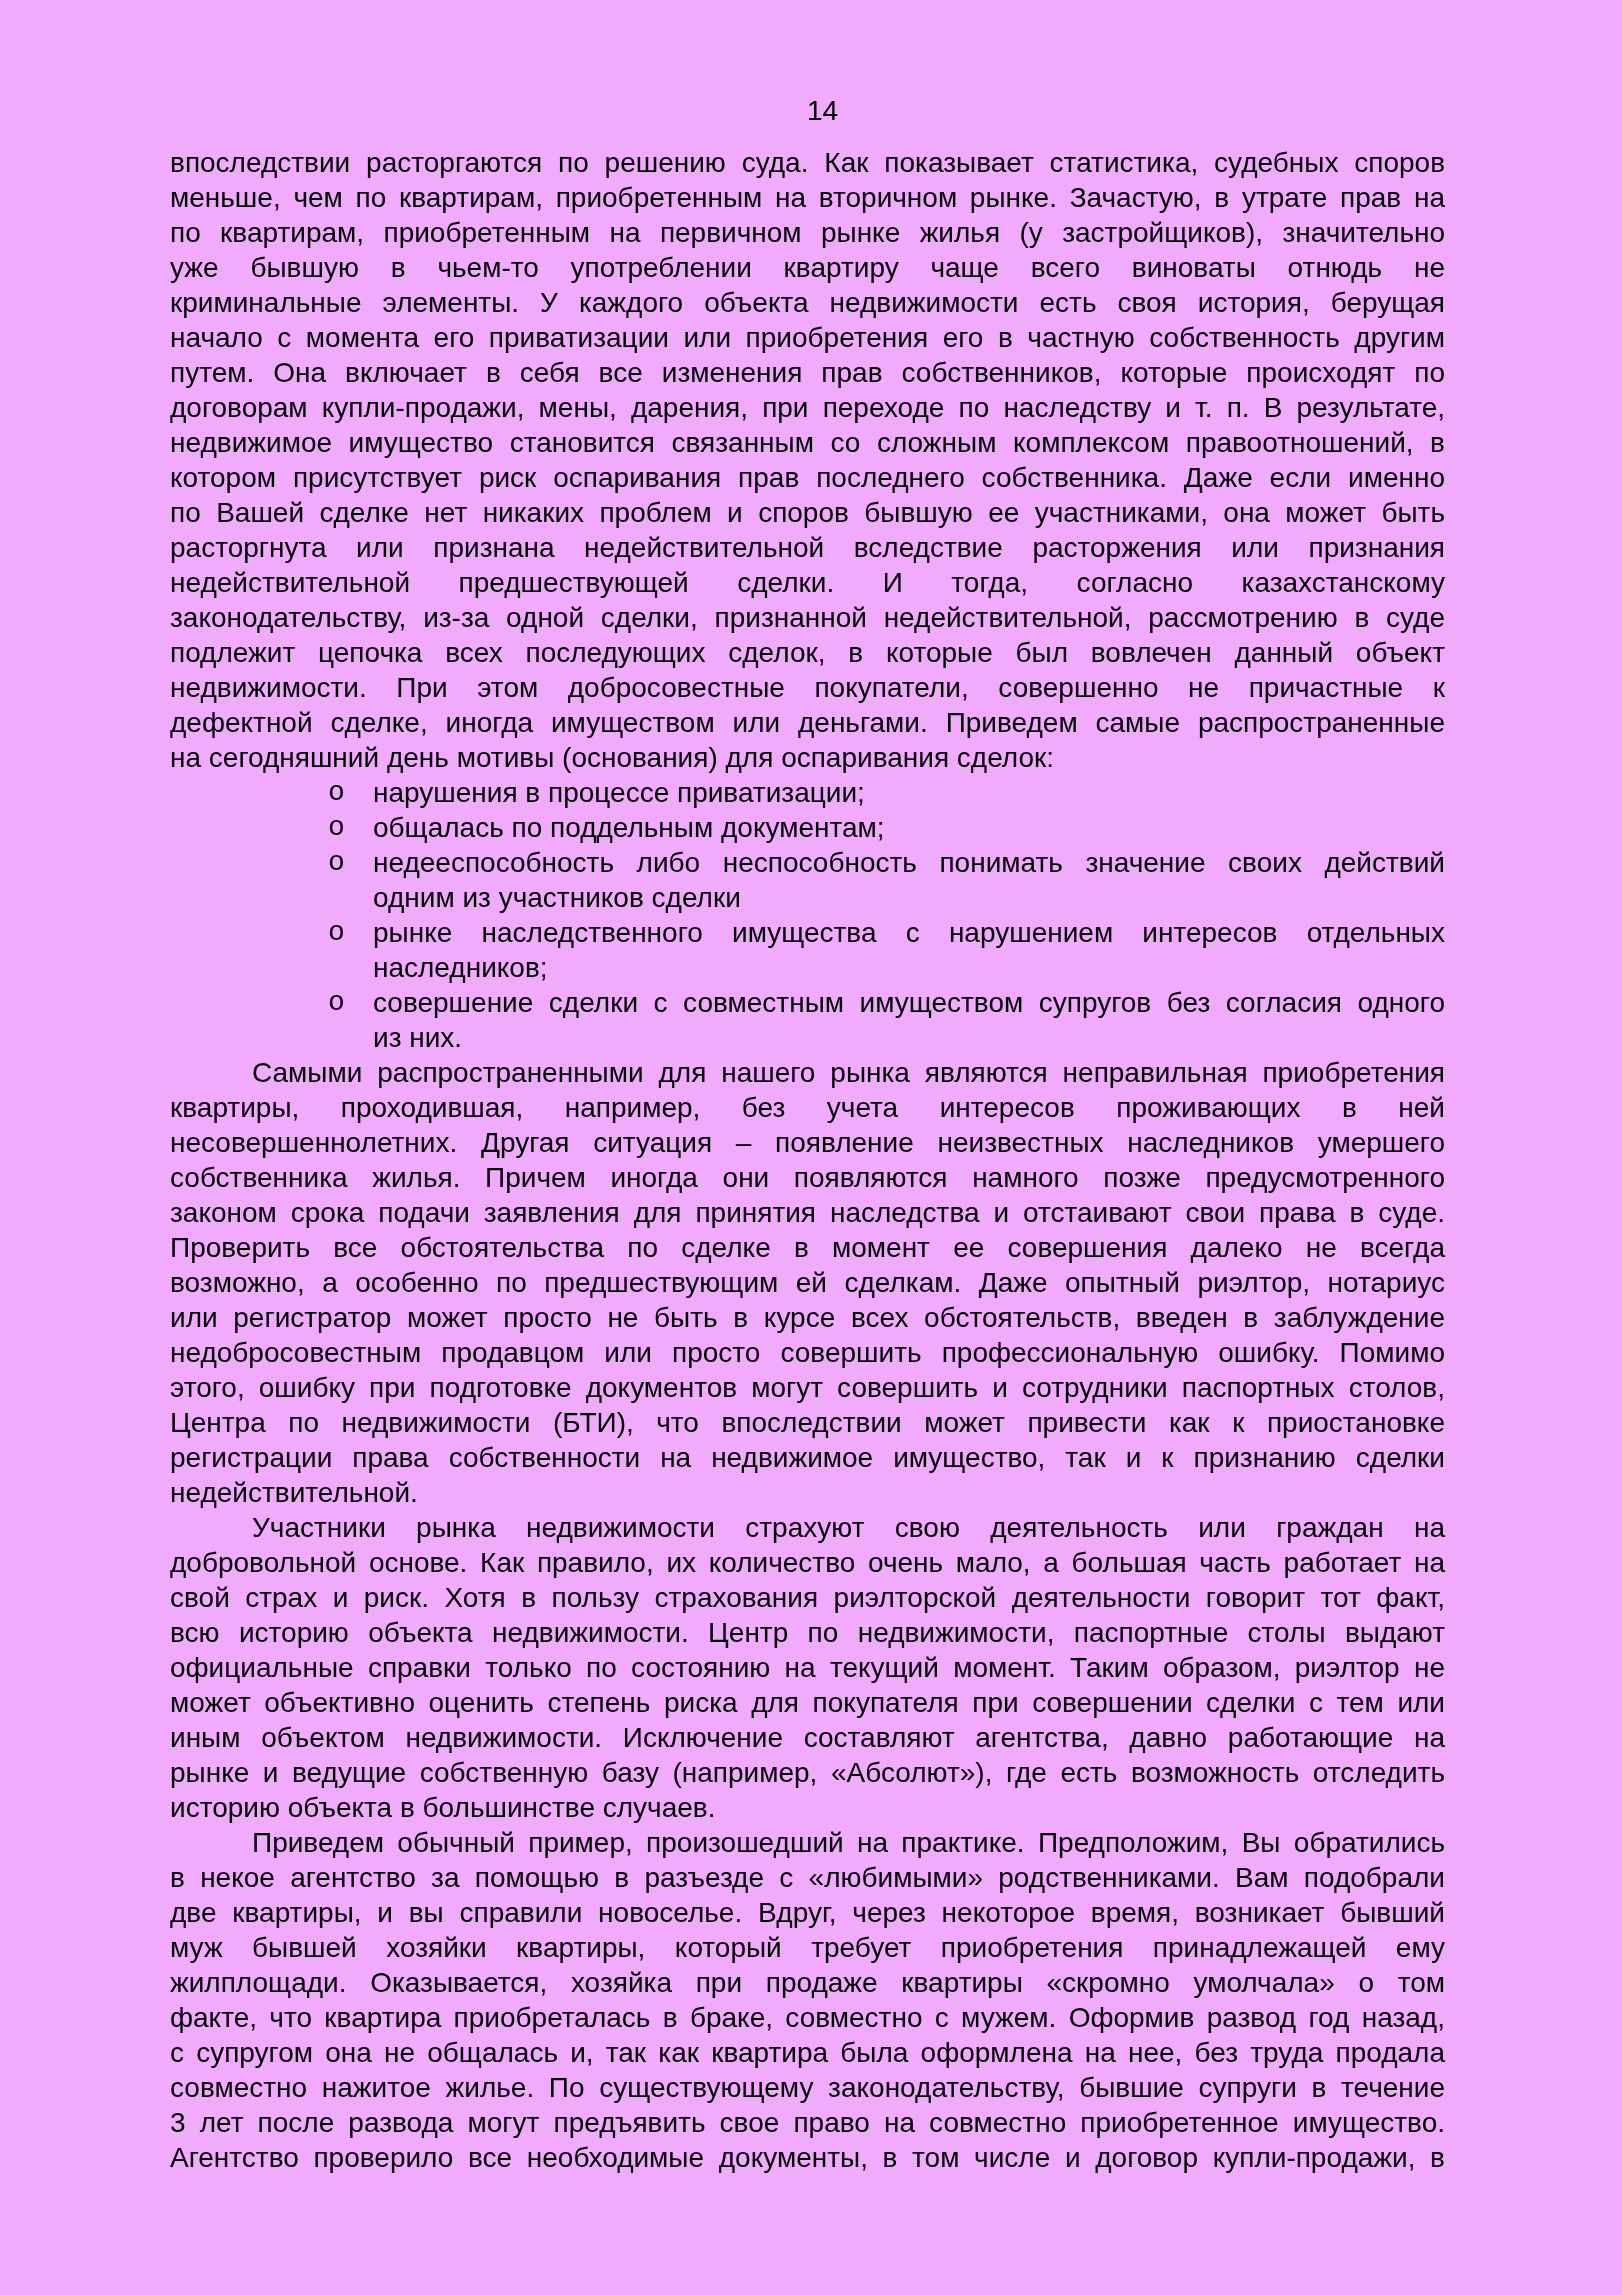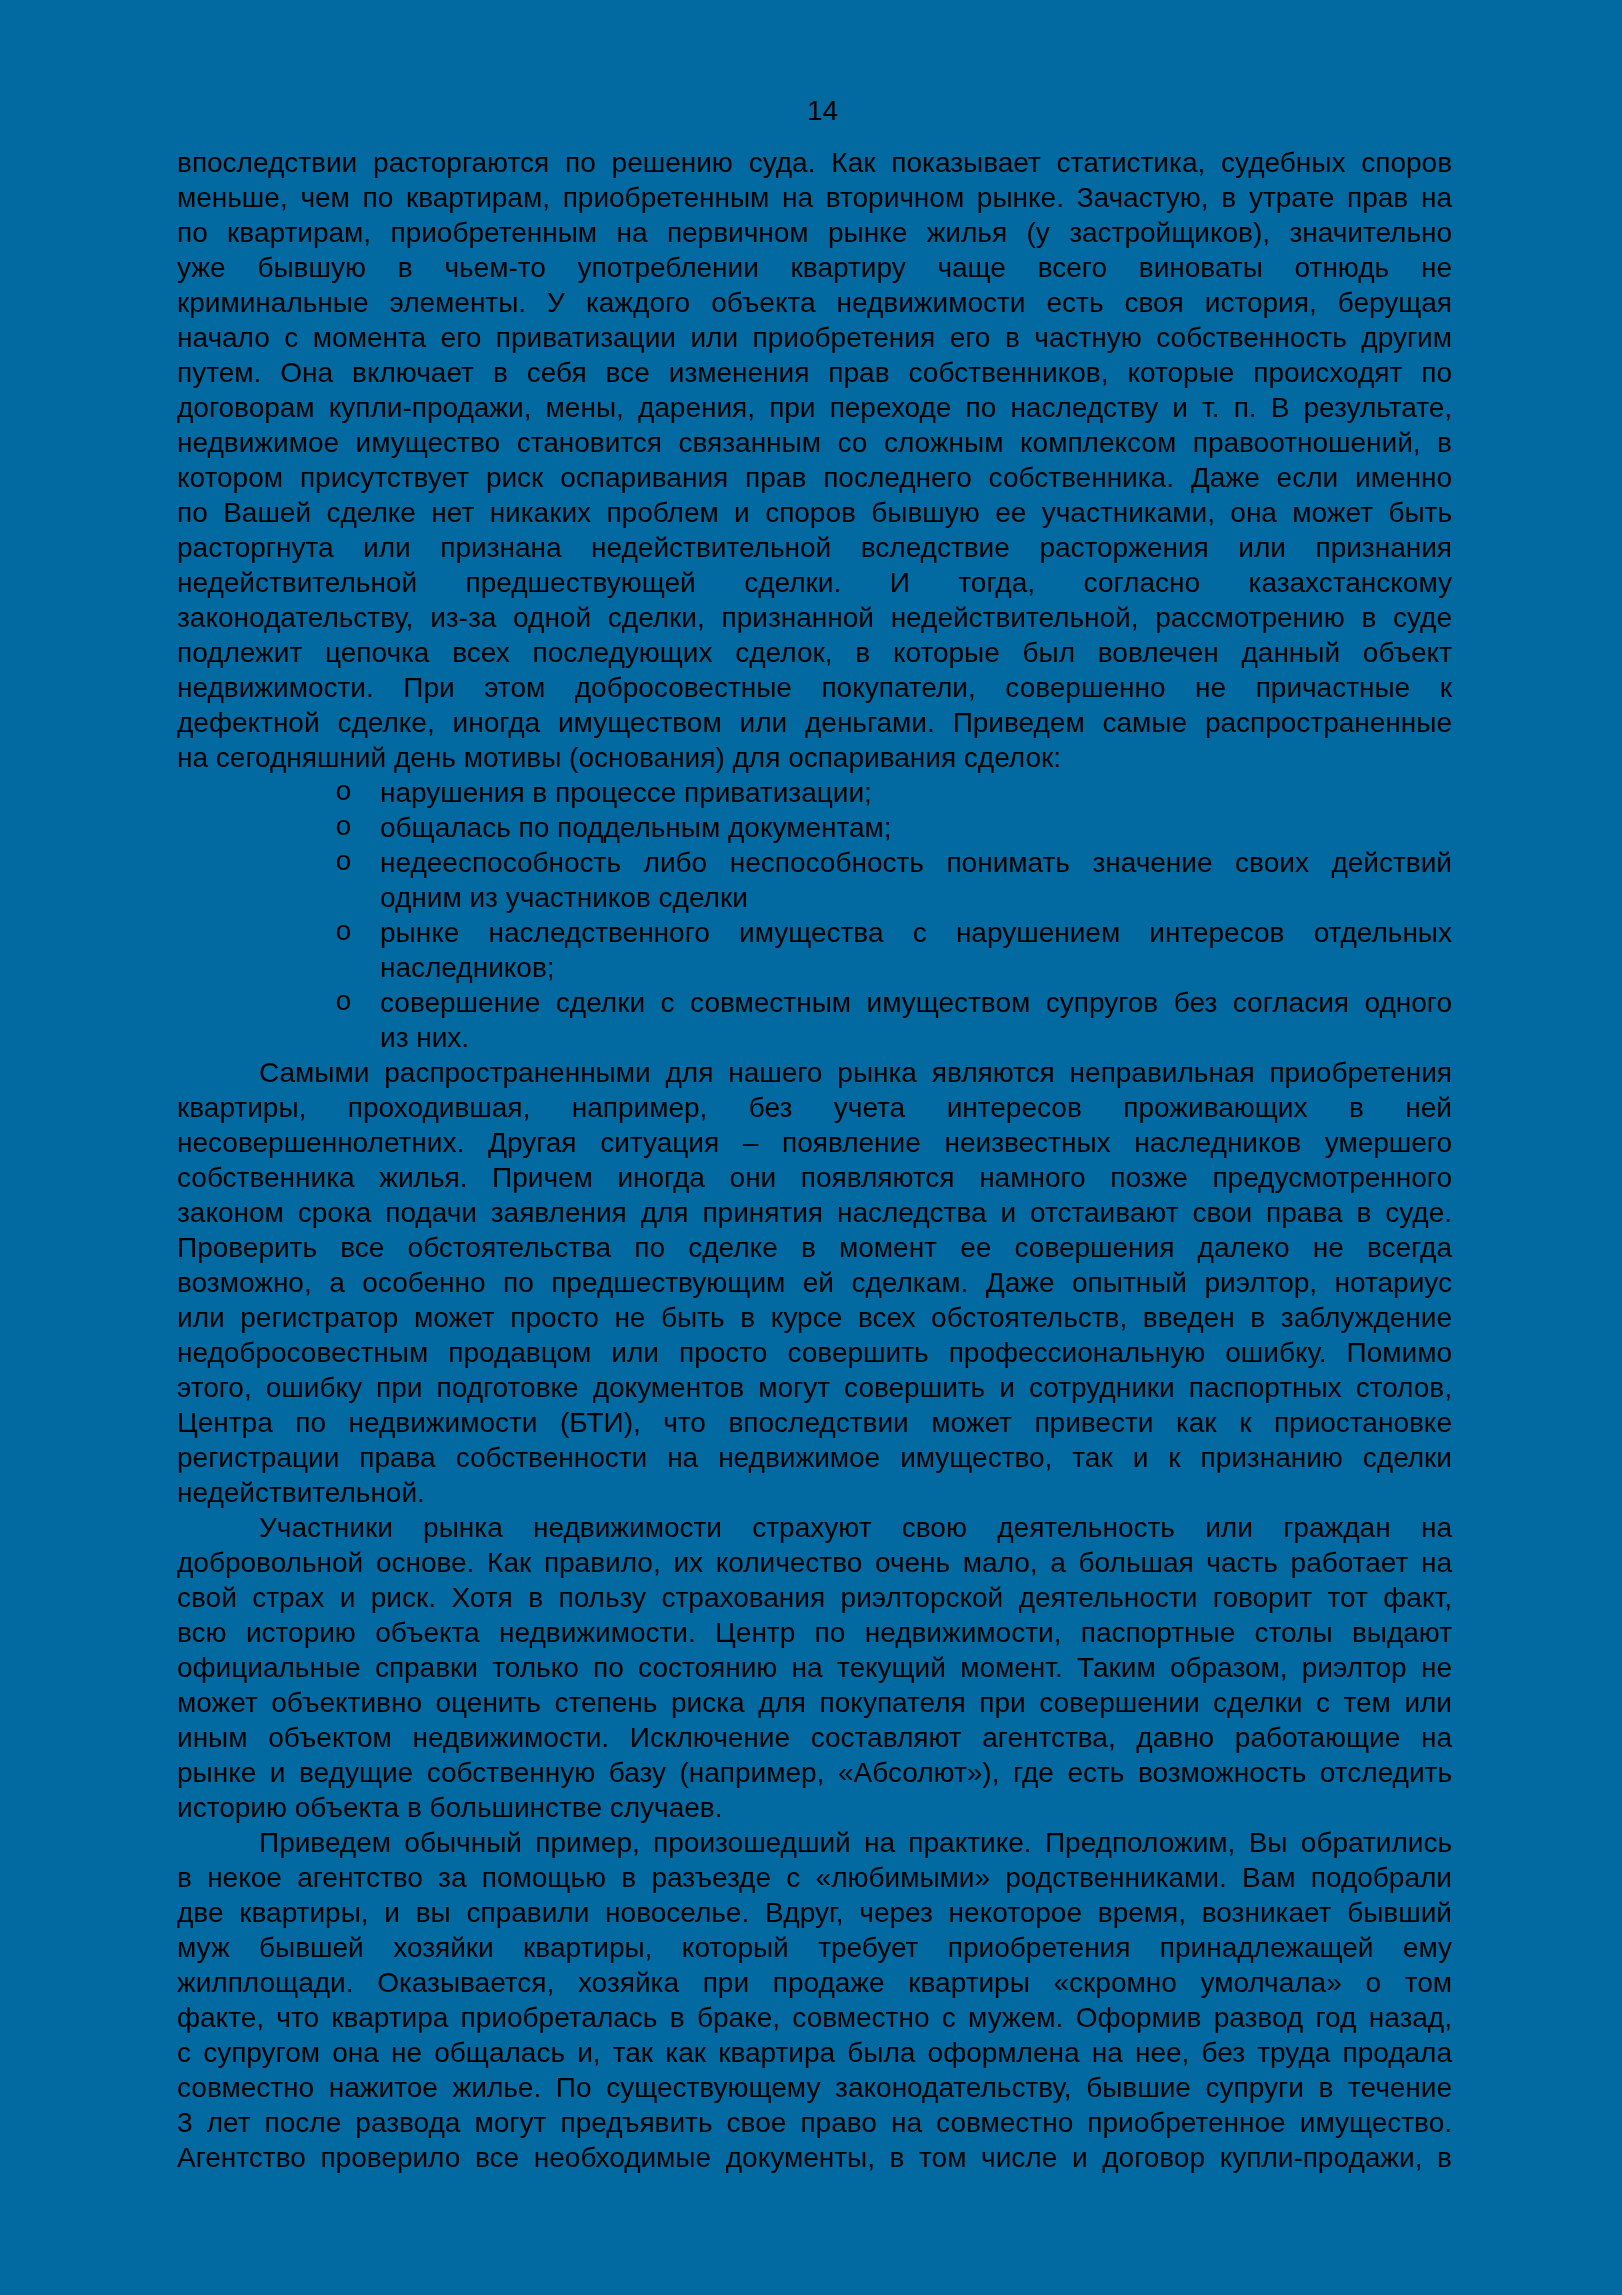--- a/index.html
+++ b/index.html
@@ -4,38 +4,38 @@
 <style>
   html, body {
     margin: 0;
     padding: 0;
     background: #ffffff;
   }
   .page {
     position: relative;
     width: 1622px;
     height: 2295px;
-    background: #0369a1;
+    background: #f0abfc;
     color: #000000;
     font-family: "Liberation Sans", "DejaVu Sans", sans-serif;
     overflow: hidden;
   }
   .page-number {
     position: absolute;
     top: 93px;
     left: 185px;
     width: 1275px;
     text-align: center;
     font-size: 28px;
     line-height: 35px;
   }
   .content {
     position: absolute;
     top: 145px;
-    left: 177px;
+    left: 170px;
     width: 1275px;
     font-size: 28px;
     line-height: 35px;
   }
   .para { margin: 0; }
   .para.indent .line:first-child { text-indent: 82px; }
   .line {
     text-align: left;
     text-justify: inter-word;
   }

